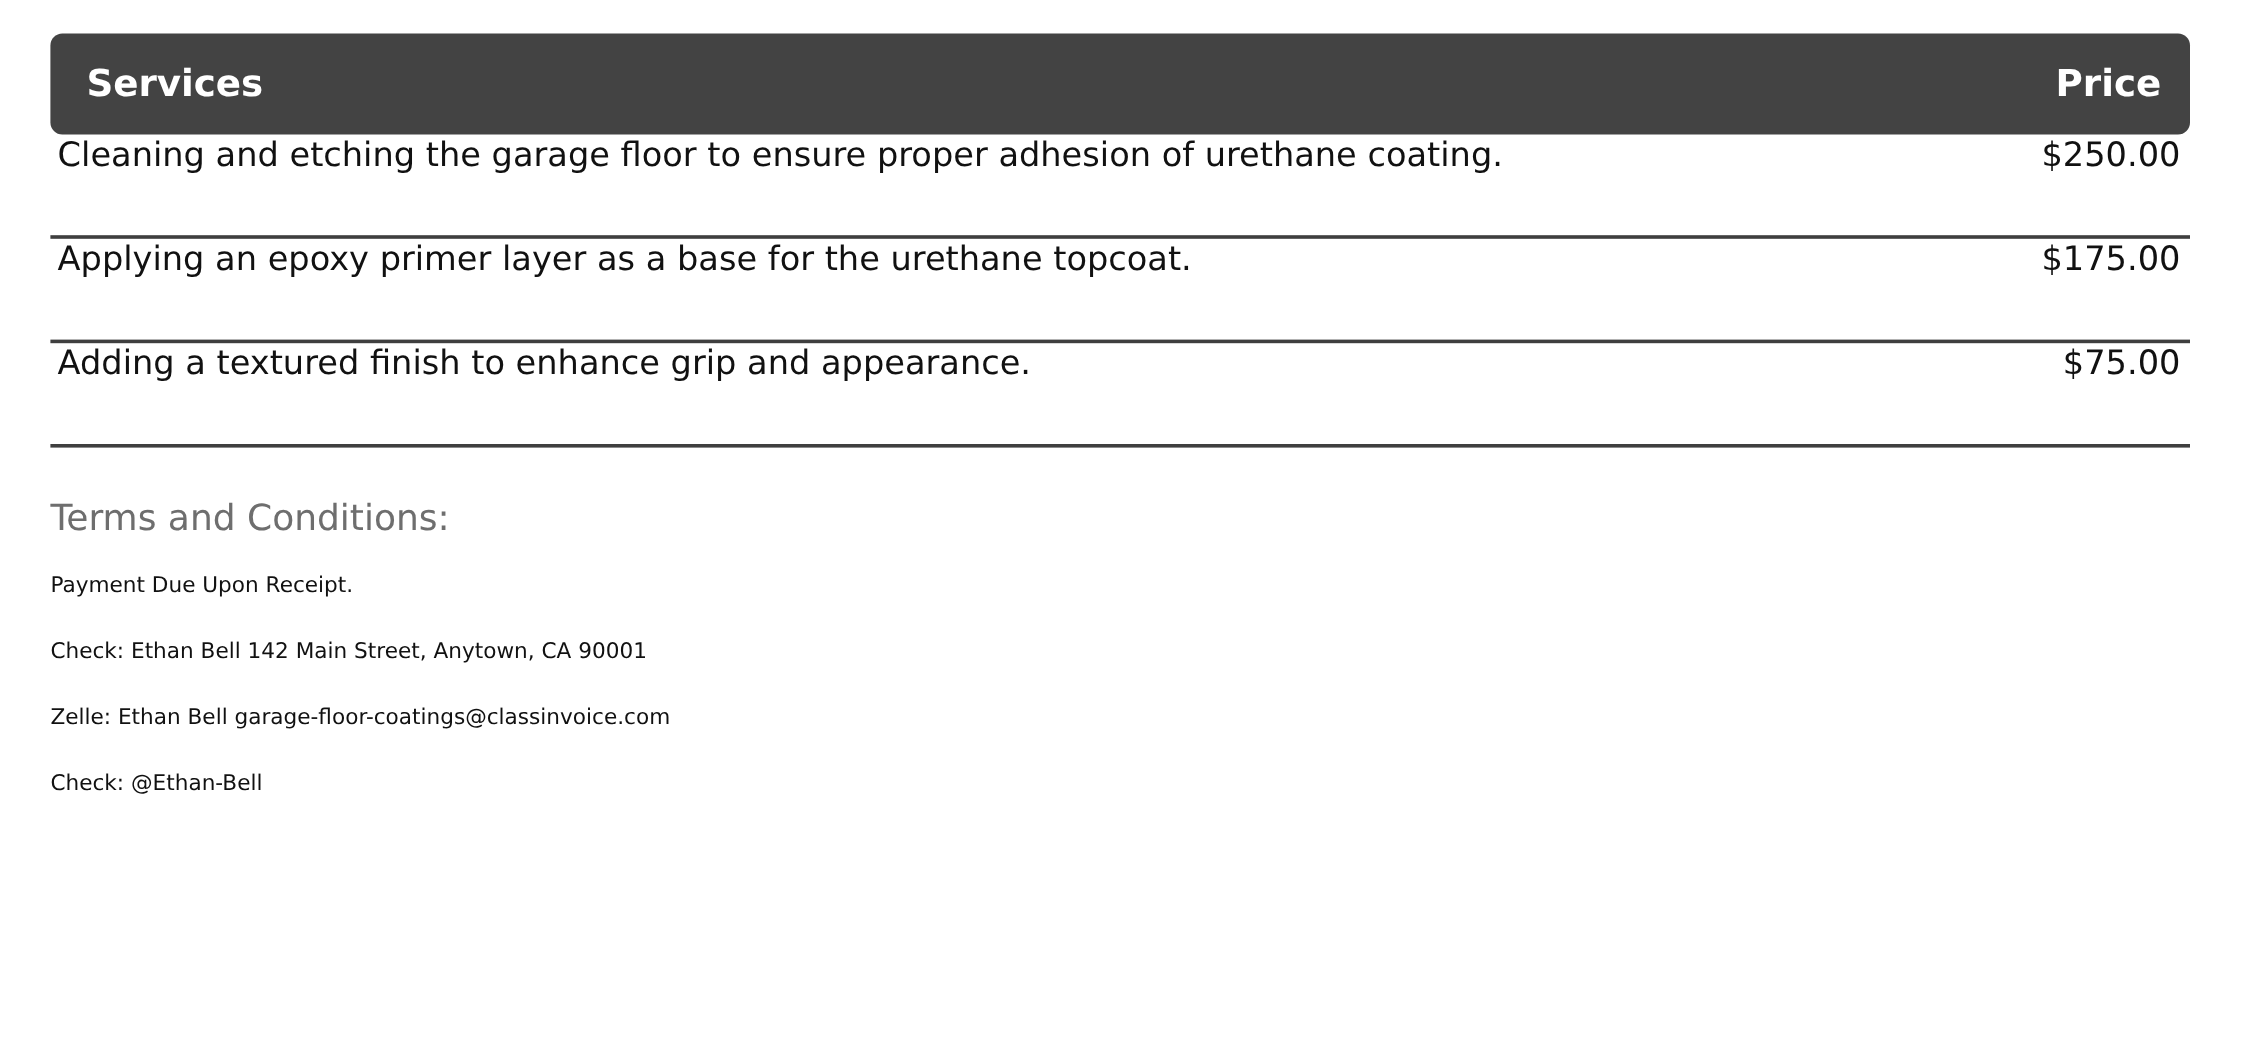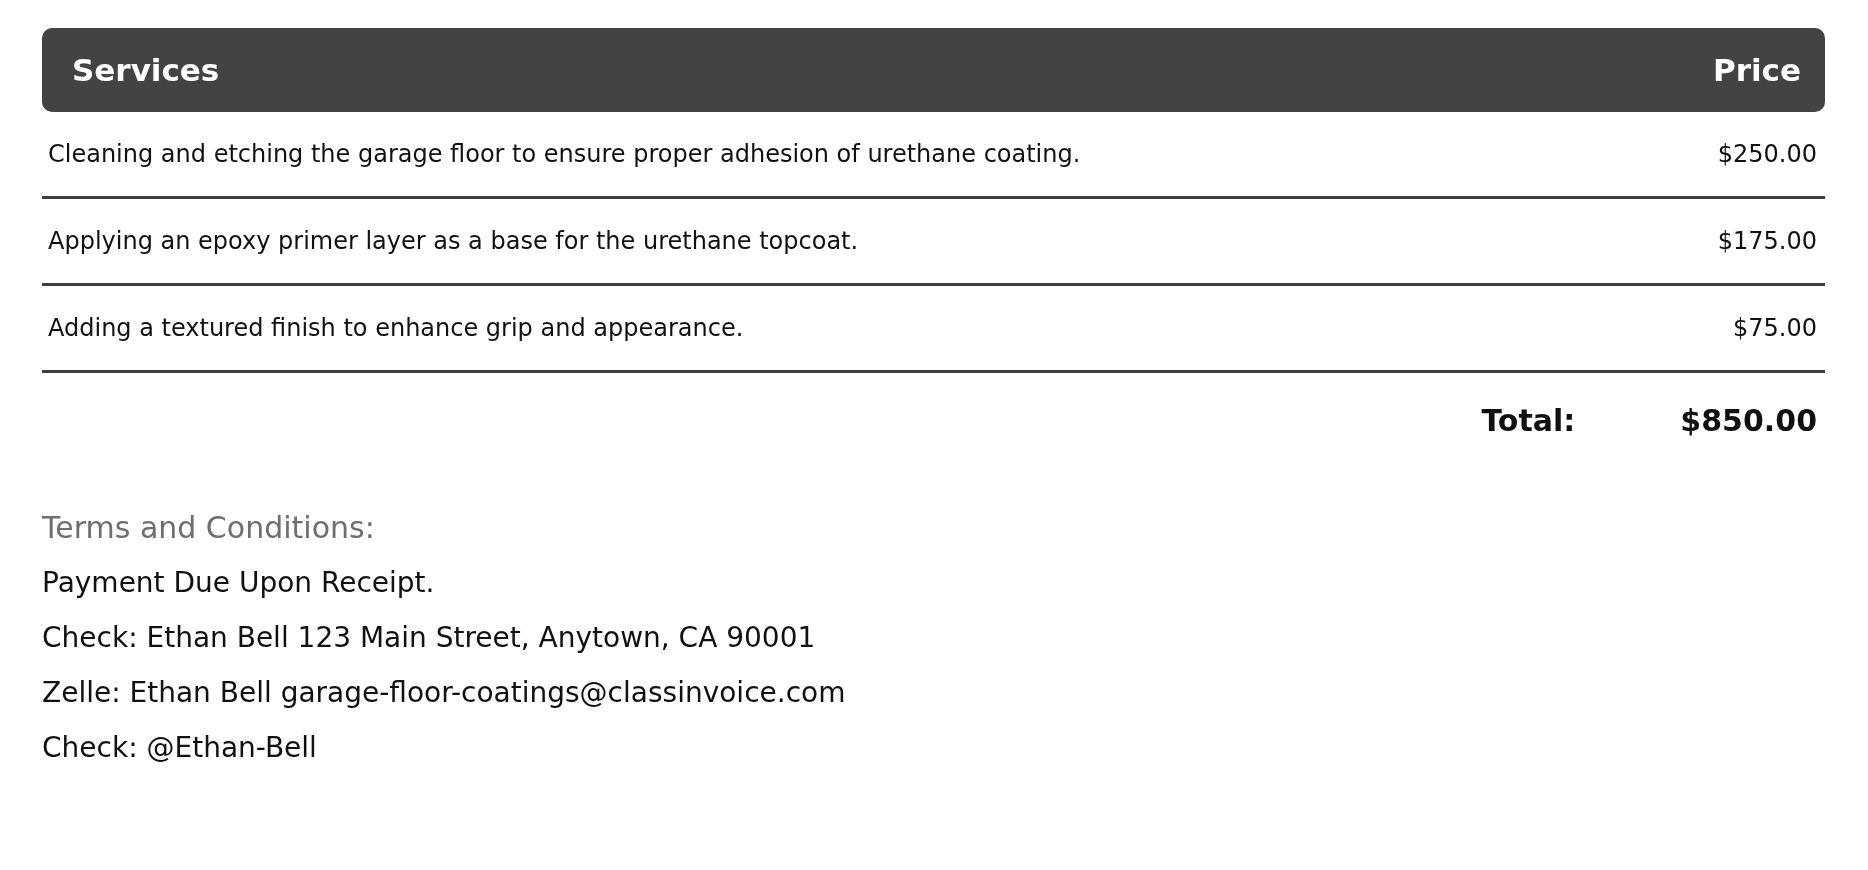--- a/index.html
+++ b/index.html
@@ -23,24 +23,24 @@
     background: #434343;
     border-radius: 10px;
     padding: 0 24px 0 30px;
     color: #ffffff;
     font-size: 31px;
     font-weight: bold;
   }
   .table-row {
     display: flex;
     justify-content: space-between;
-    align-items: center;
+    align-items: flex-start;
     height: 87px;
     border-bottom: 3px solid #3f3f3f;
-    font-size: 24px;
+    font-size: 28px;
     color: #111111;
     padding: 0 8px 0 6px;
     gap: 42px;
   }
   .table-row:first-of-type { height: 90px; }
   .cell-service { flex: 1 1 auto; padding-right: 30px; }
   .cell-price { flex: 0 0 auto; text-align: right; white-space: nowrap; }
   .total-row {
     display: flex;
     justify-content: flex-end;
@@ -55,21 +55,21 @@
   
   .terms {
     margin-top: 32px;
   }
   .terms-heading {
     font-size: 30px;
     line-height: 55px;
     color: #6e6e6e;
   }
   .terms-line {
-    font-size: 28px;
+    font-size: 18px;
     line-height: 55px;
     color: #111111;
   }
 </style>
 </head>
 <body>
 
 <div class="invoice">
 
   <div class="services-table">
@@ -88,28 +88,24 @@
       <span class="cell-service">Applying an epoxy primer layer as a base for the urethane topcoat.</span>
       <span class="cell-price">$175.00</span>
     </div>
 
 
     <div class="table-row">
       <span class="cell-service">Adding a textured finish to enhance grip and appearance.</span>
       <span class="cell-price">$75.00</span>
     </div>
 
-    <div class="total-row">
-      <span class="total-label">Total:</span>
-      <span class="total-value">$850.00</span>
-    </div>
 
   </div>
 
   <div class="terms">
     <div class="terms-heading">Terms and Conditions:</div>
     <div class="terms-line">Payment Due Upon Receipt.</div>
-    <div class="terms-line">Check: Ethan Bell 123 Main Street, Anytown, CA 90001</div>
+    <div class="terms-line">Check: Ethan Bell 142 Main Street, Anytown, CA 90001</div>
     <div class="terms-line">Zelle: Ethan Bell garage-floor-coatings@classinvoice.com</div>
     <div class="terms-line">Check: @Ethan-Bell</div>
   </div>
 
 </div>
 
 </body></html>

